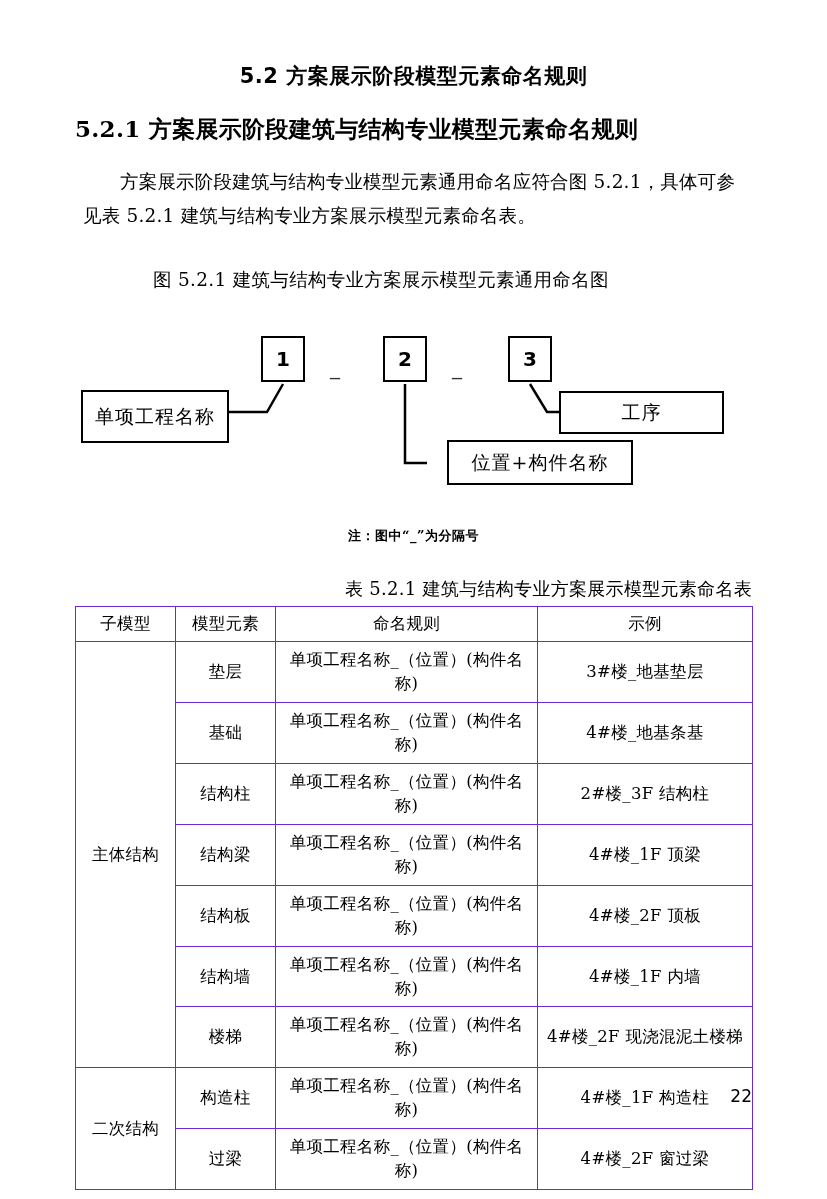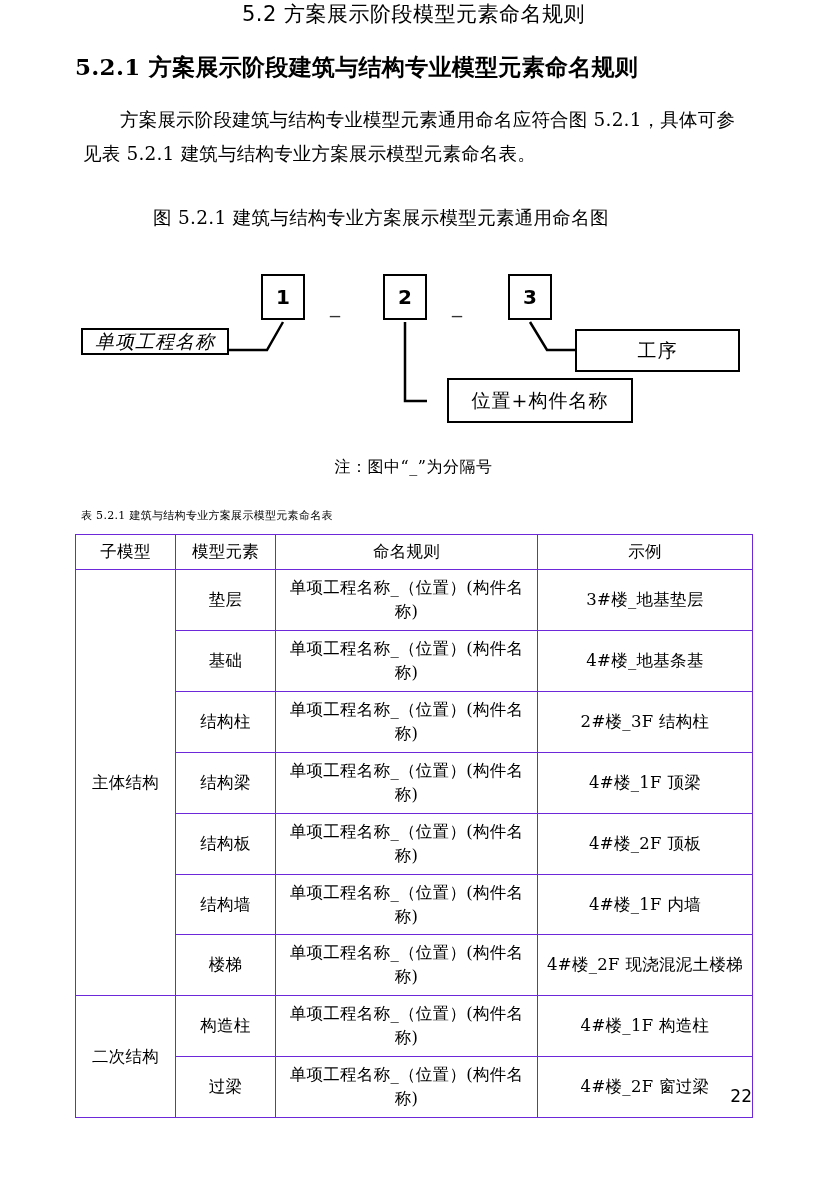--- a/index.html
+++ b/index.html
@@ -20,23 +20,24 @@
     width: 827px;
     height: 1199px;
     box-sizing: border-box;
     padding: 0 75px;
   }
 
   
   .section-title {
     text-align: center;
     font-size: 21px;
-    font-weight: normal;
+    font-weight: bold;
     letter-spacing: 0.5px;
     margin: 0;
+    padding-top: 62px;
     font-family: "DejaVu Sans", "Liberation Sans", sans-serif;
   }
   .subsection-title {
     font-size: 23px;
     font-weight: bold;
     margin: 0;
     padding-top: 24px;
     letter-spacing: 0.3px;
   }
   .body-para {
@@ -48,30 +49,31 @@
     letter-spacing: 0.2px;
   }
   .figure-caption {
     font-size: 18.5px;
     margin: 16px;
     padding-top: 18px;
     padding-left: 62px;
     letter-spacing: 0.3px;
   }
   .note-line {
-    font-size: 16px;
+    font-size: 13px;
     text-align: center;
-    margin: 0;
+    margin: 8px;
     padding-top: 6px;
     letter-spacing: 0.5px;
+    font-weight: bold;
   }
   .table-caption {
-    font-size: 11px;
-    text-align: left;
-    margin: 6px;
+    font-size: 18px;
+    text-align: right;
+    margin: 0;
     padding-top: 24px;
     padding-bottom: 5px;
     letter-spacing: 0.3px;
   }
 
   
   .figure-area {
     position: relative;
     height: 205px;
     margin-top: 12px;
@@ -176,25 +178,25 @@
 
       <polyline points="455,76 472,104 500,104" fill="none" stroke="#000" stroke-width="2.5"></polyline>
     </svg>
 
     <div class="num-box" style="left:186px; top:28px;">1</div>
     <div class="sep-dash" style="left:255px; top:48px;">_</div>
     <div class="num-box" style="left:308px; top:28px;">2</div>
     <div class="sep-dash" style="left:377px; top:48px;">_</div>
     <div class="num-box" style="left:433px; top:28px;">3</div>
 
-    <div class="label-box" style="left:6px; top:82px; width:148px; height:27px;font-style:italic;">单项工程名称</div>
+    <div class="label-box" style="left:6px; top:82px; width:148px; height:53px;">单项工程名称</div>
 
     <div class="label-box" style="left:372px; top:132px; width:186px; height:45px;">位置+构件名称</div>
 
-    <div class="label-box" style="left:500px; top:83px; width:165px; height:43px;">工序</div>
+    <div class="label-box" style="left:484px; top:83px; width:165px; height:43px;">工序</div>
   </div>
 
   <p class="note-line">注：图中“_”为分隔号</p>
 
   <p class="table-caption">表 5.2.1 建筑与结构专业方案展示模型元素命名表</p>
 
   <table class="naming-table">
     <colgroup>
       <col class="col-sub">
         <col class="col-elem">

